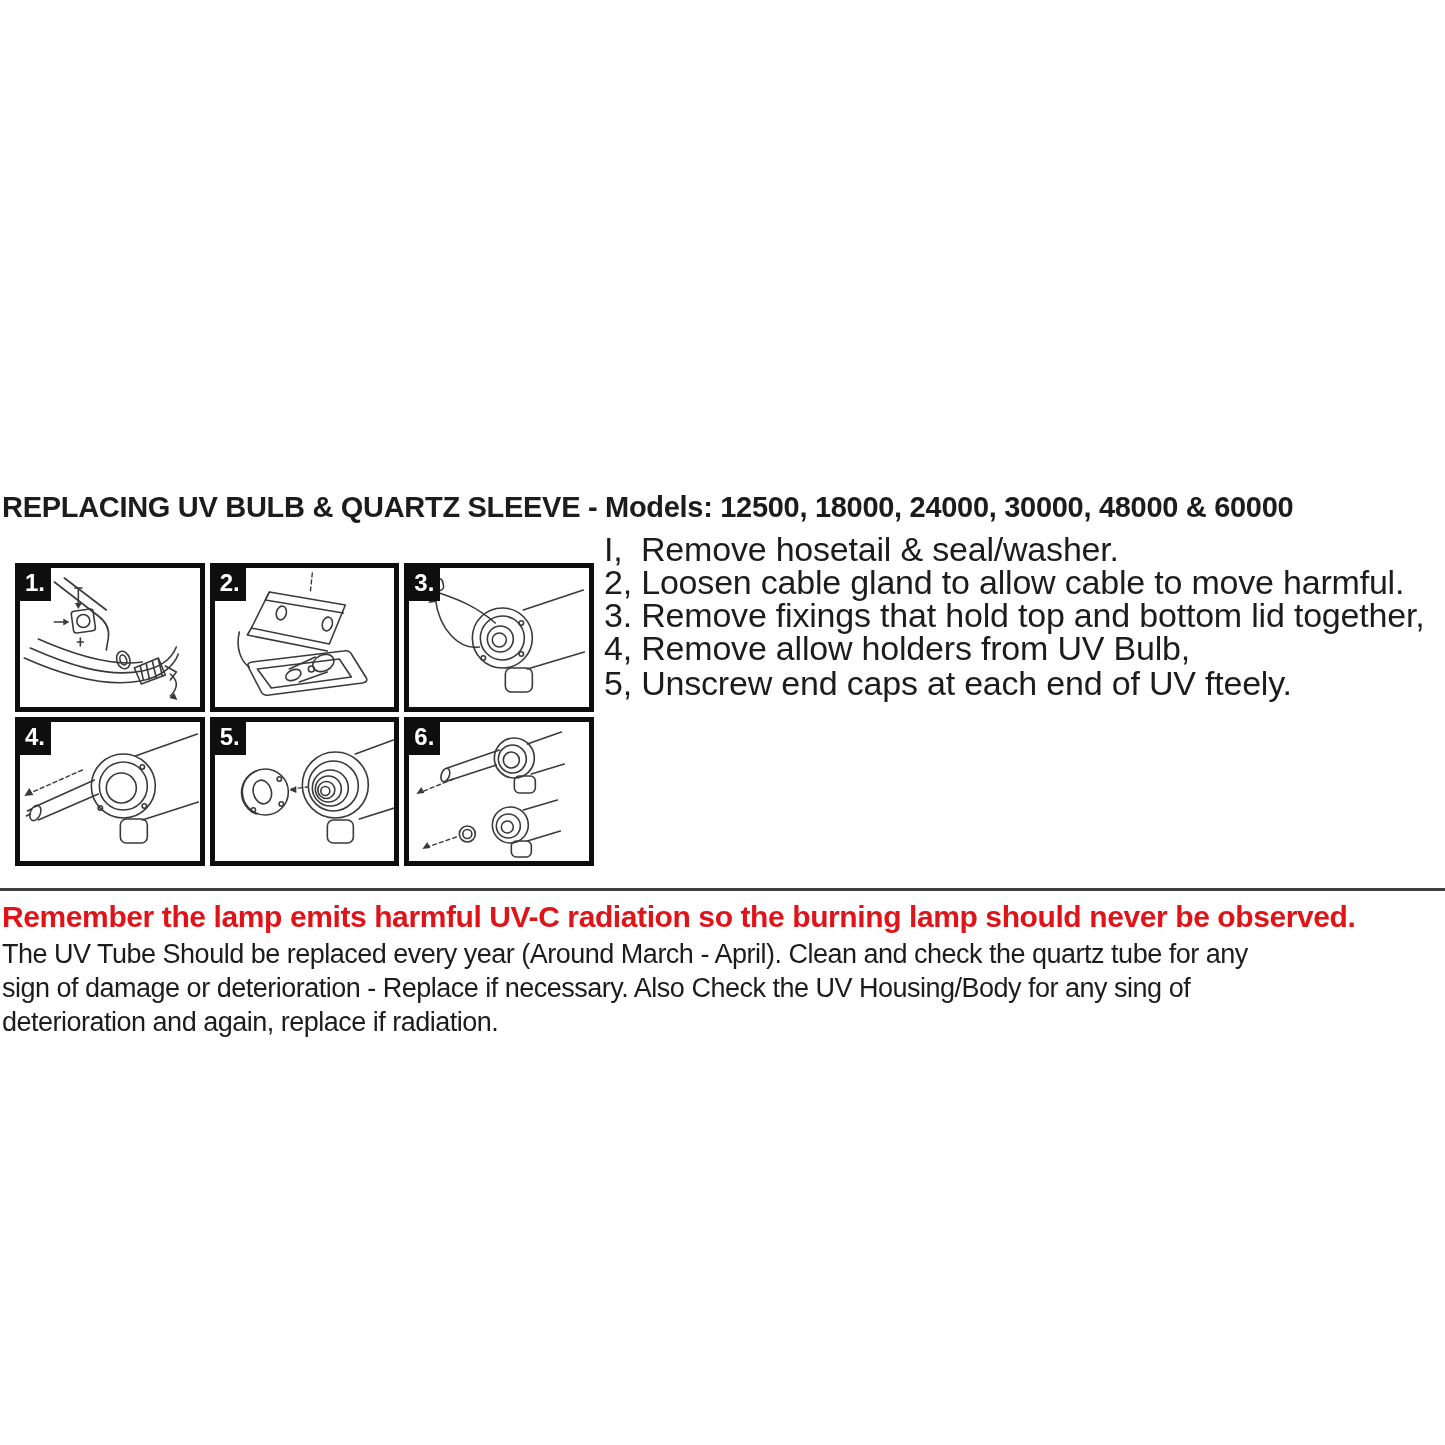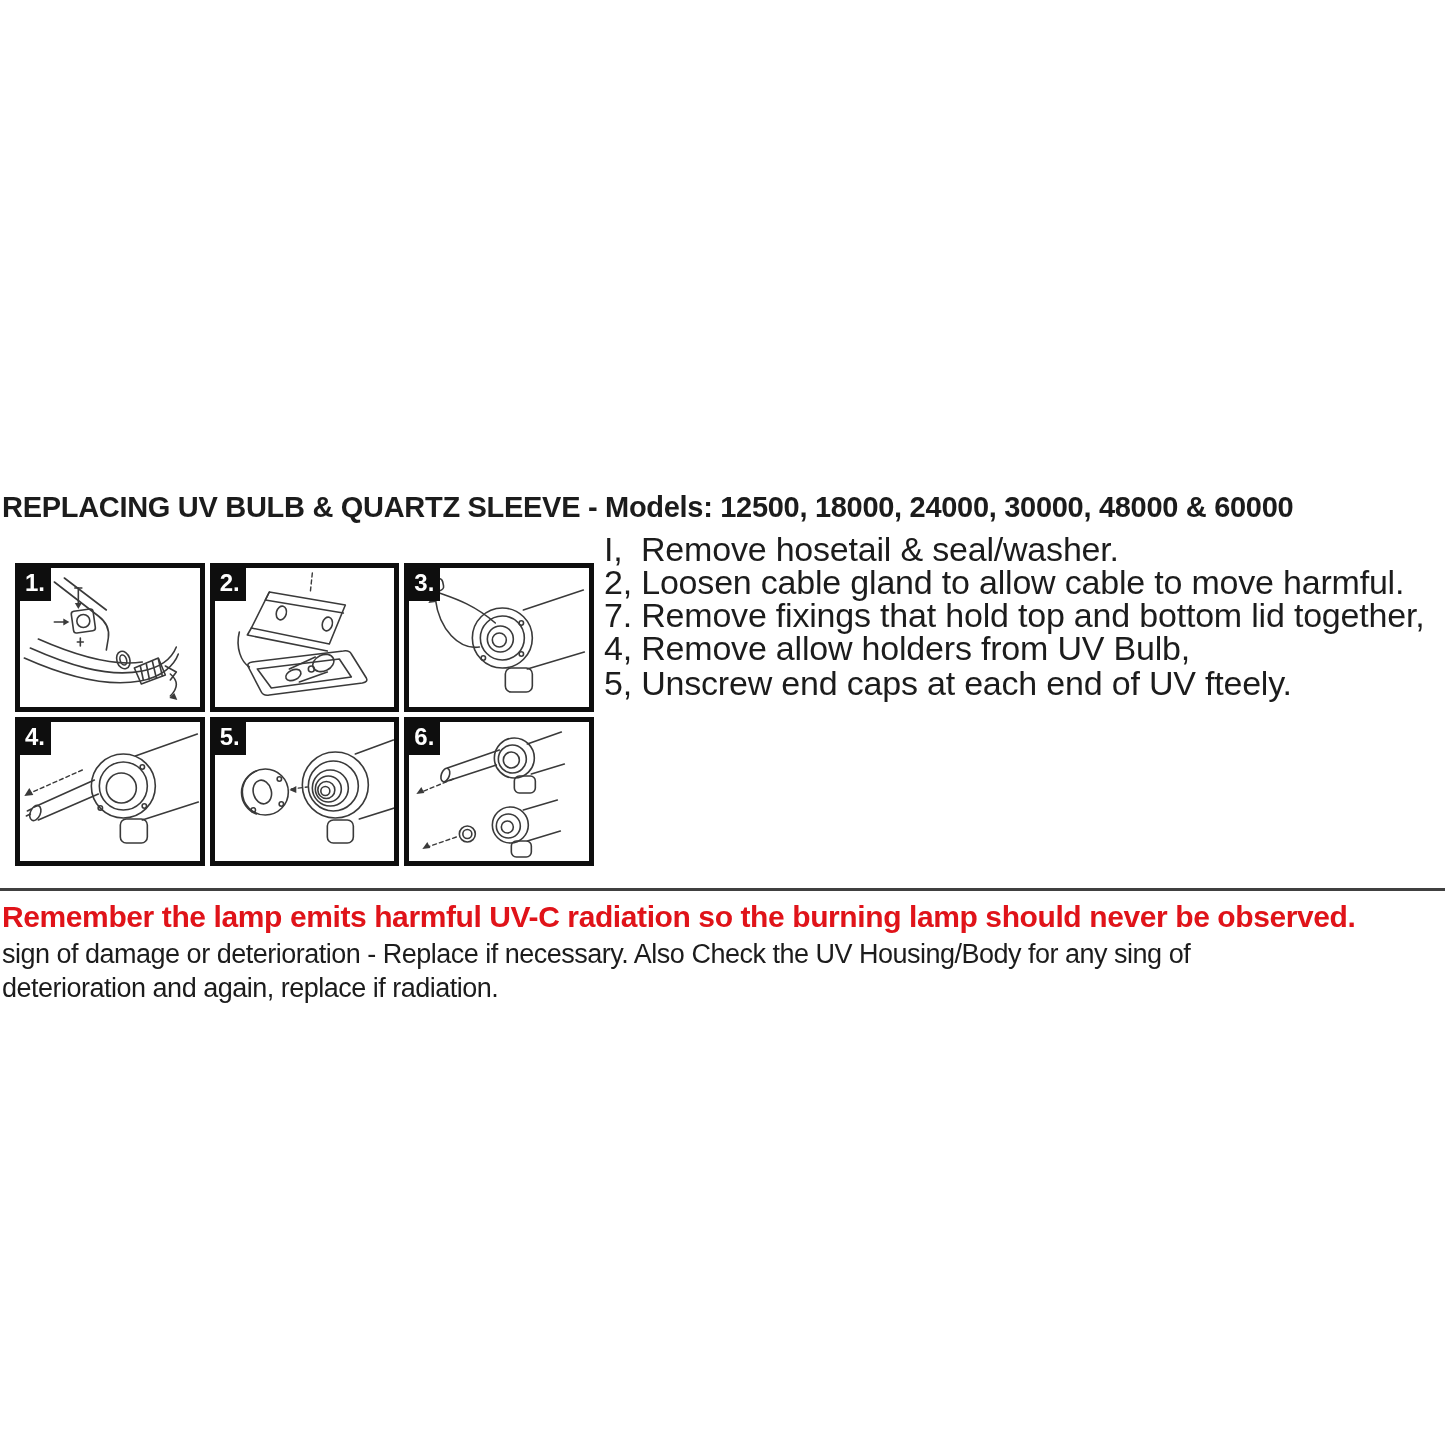--- a/index.html
+++ b/index.html
@@ -200,29 +200,30 @@
           <path class="skd" d="M47,115 L18,125"></path>
           <path class="skf" d="M13,127 l8,-1 l-3,-6 Z"></path>
         </svg>
       </div>
 
     </div>
 
     <div class="steps-col">
       <div class="step">I,  Remove hosetail &amp; seal/washer.</div>
       <div class="step">2, Loosen cable gland to allow cable to move harmful.</div>
-      <div class="step">7. Remove fixings that hold top and bottom lid together,</div>
+      <div class="step">3. Remove fixings that hold top and bottom lid together,</div>
       <div class="step">4, Remove allow holders from UV Bulb,</div>
       <div class="step step5">5, Unscrew end caps at each end of UV fteely.</div>
     </div>
 
   </div>
 
   <div class="warning">
     <div class="divider"></div>
     <div class="warn-head">Remember the lamp emits harmful UV-C radiation so the burning lamp should never be observed.</div>
     <div class="warn-body">
+      <div>The UV Tube Should be replaced every year (Around March - April). Clean and check the quartz tube for any</div>
       <div>sign of damage or deterioration - Replace if necessary. Also Check the UV Housing/Body for any sing of</div>
       <div>deterioration and again, replace if radiation.</div>
     </div>
   </div>
 
 </div>
 
 </body></html>

